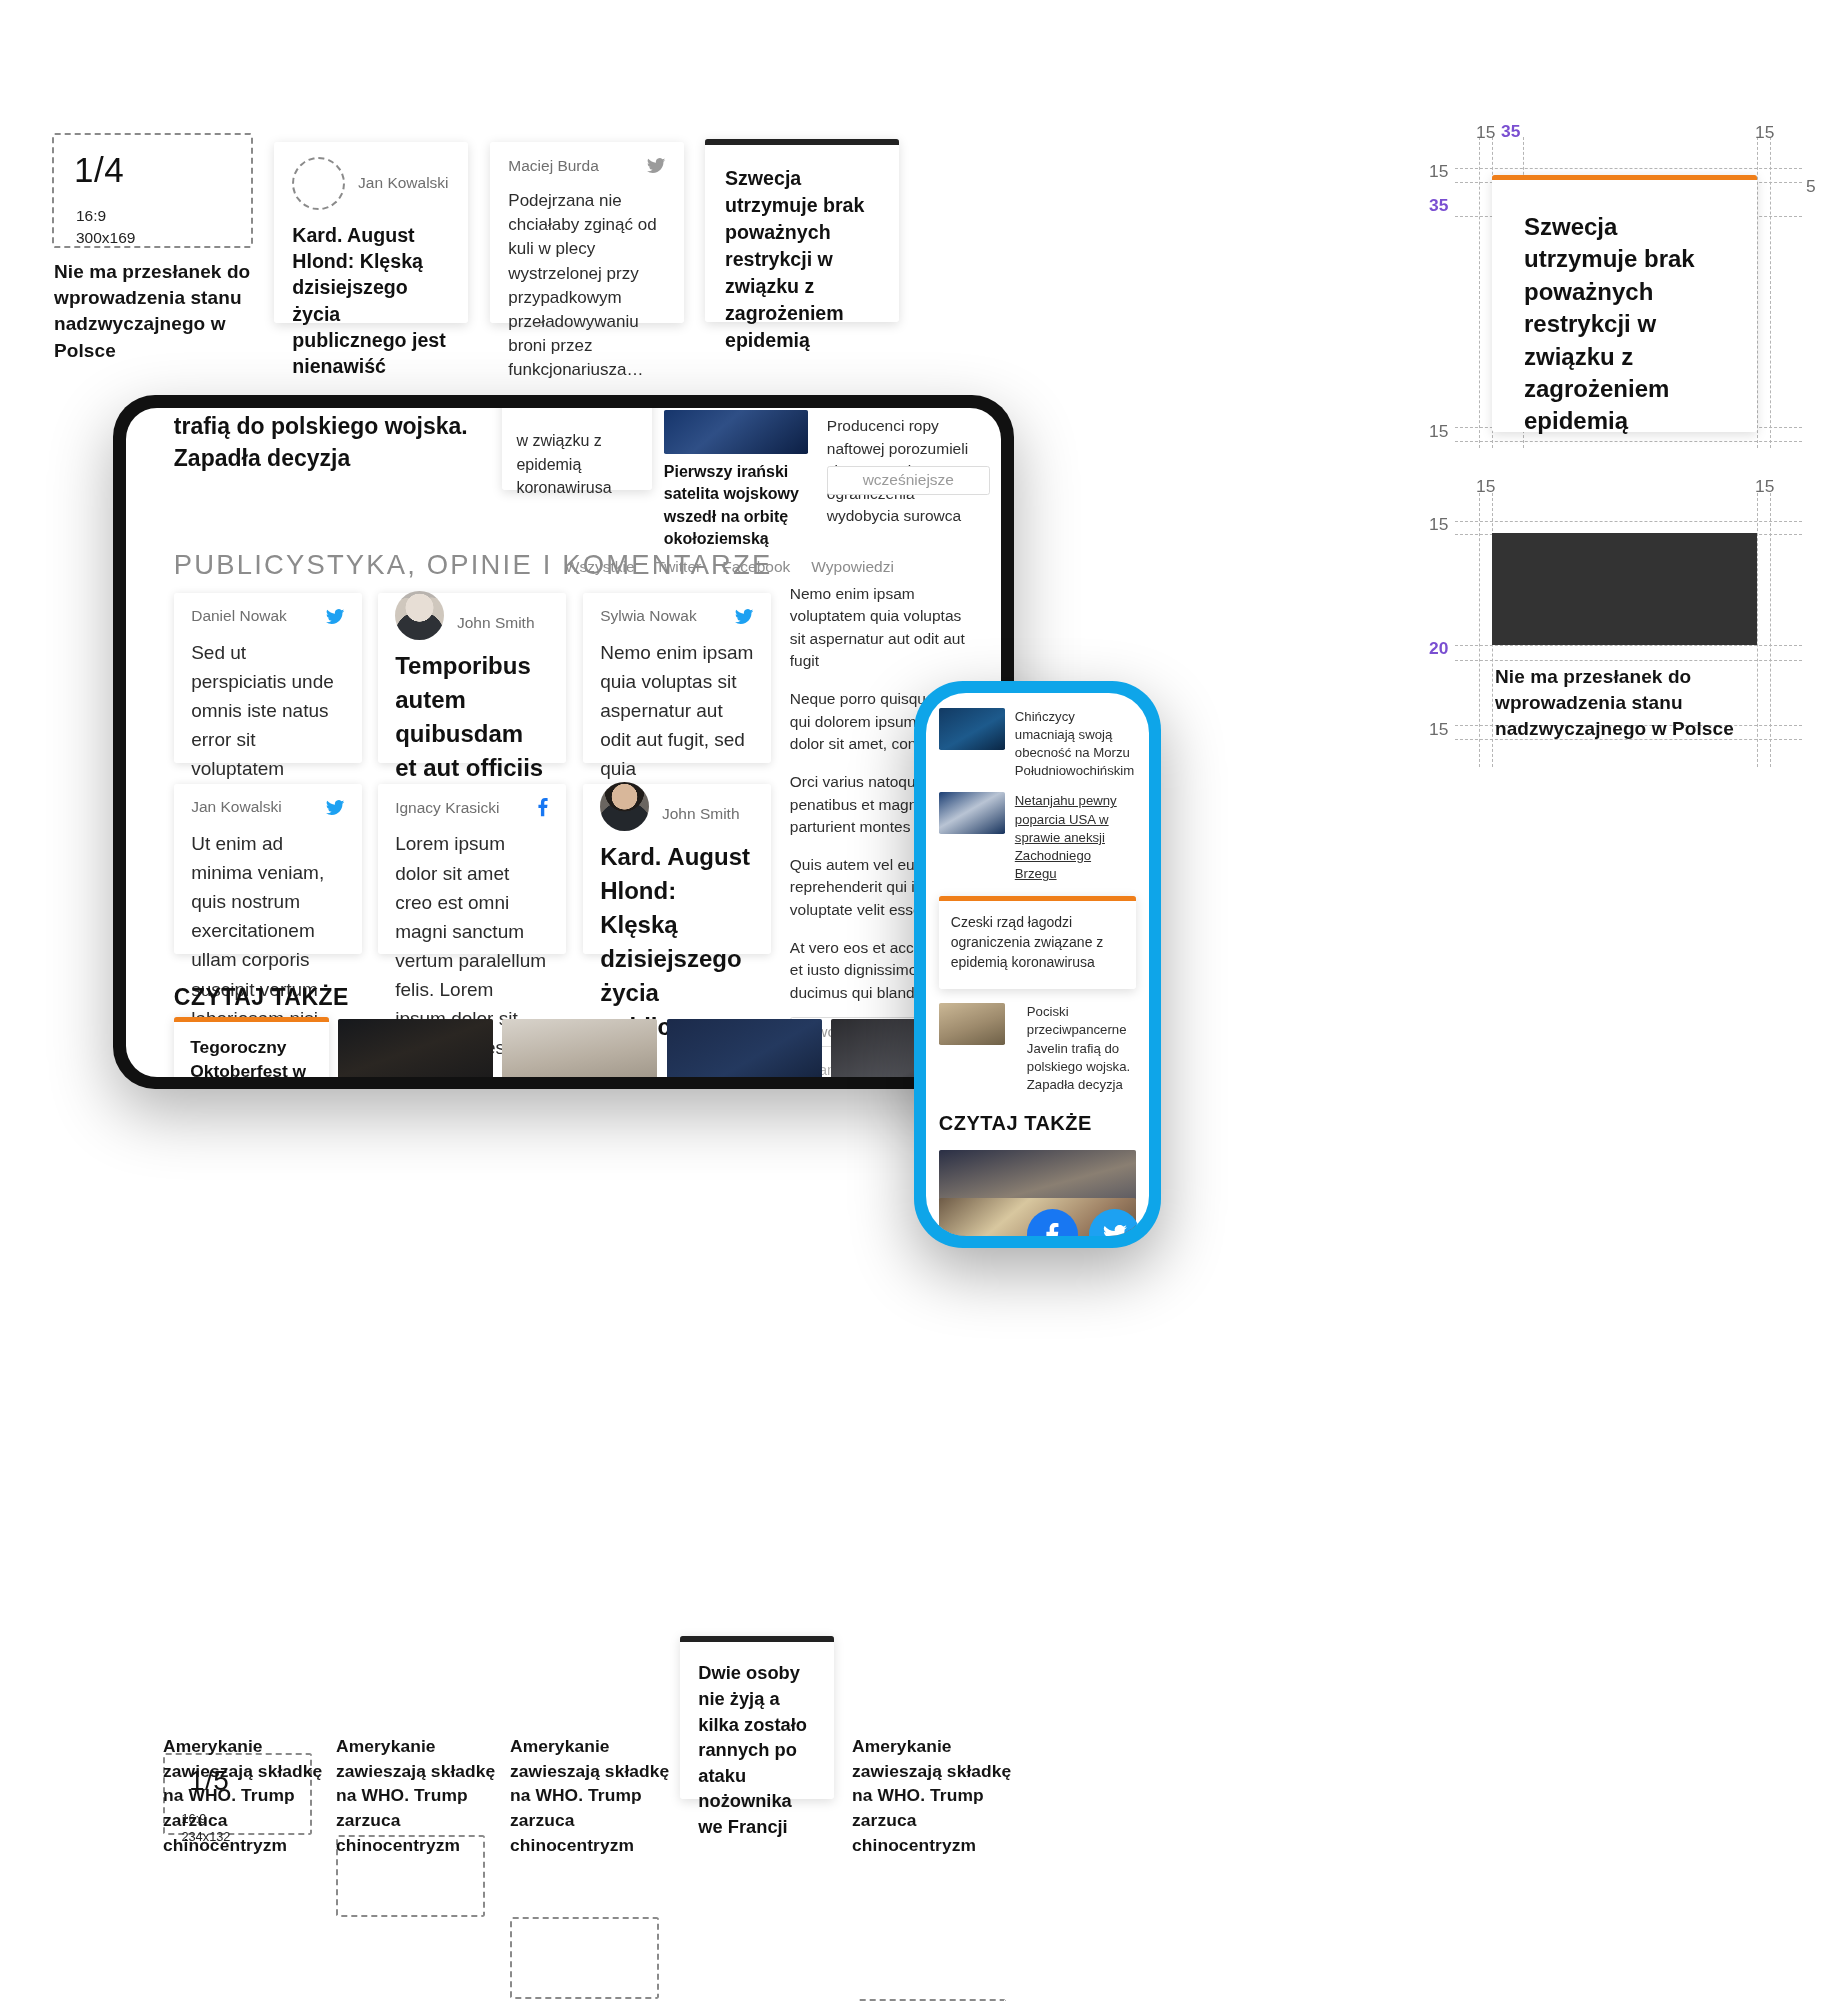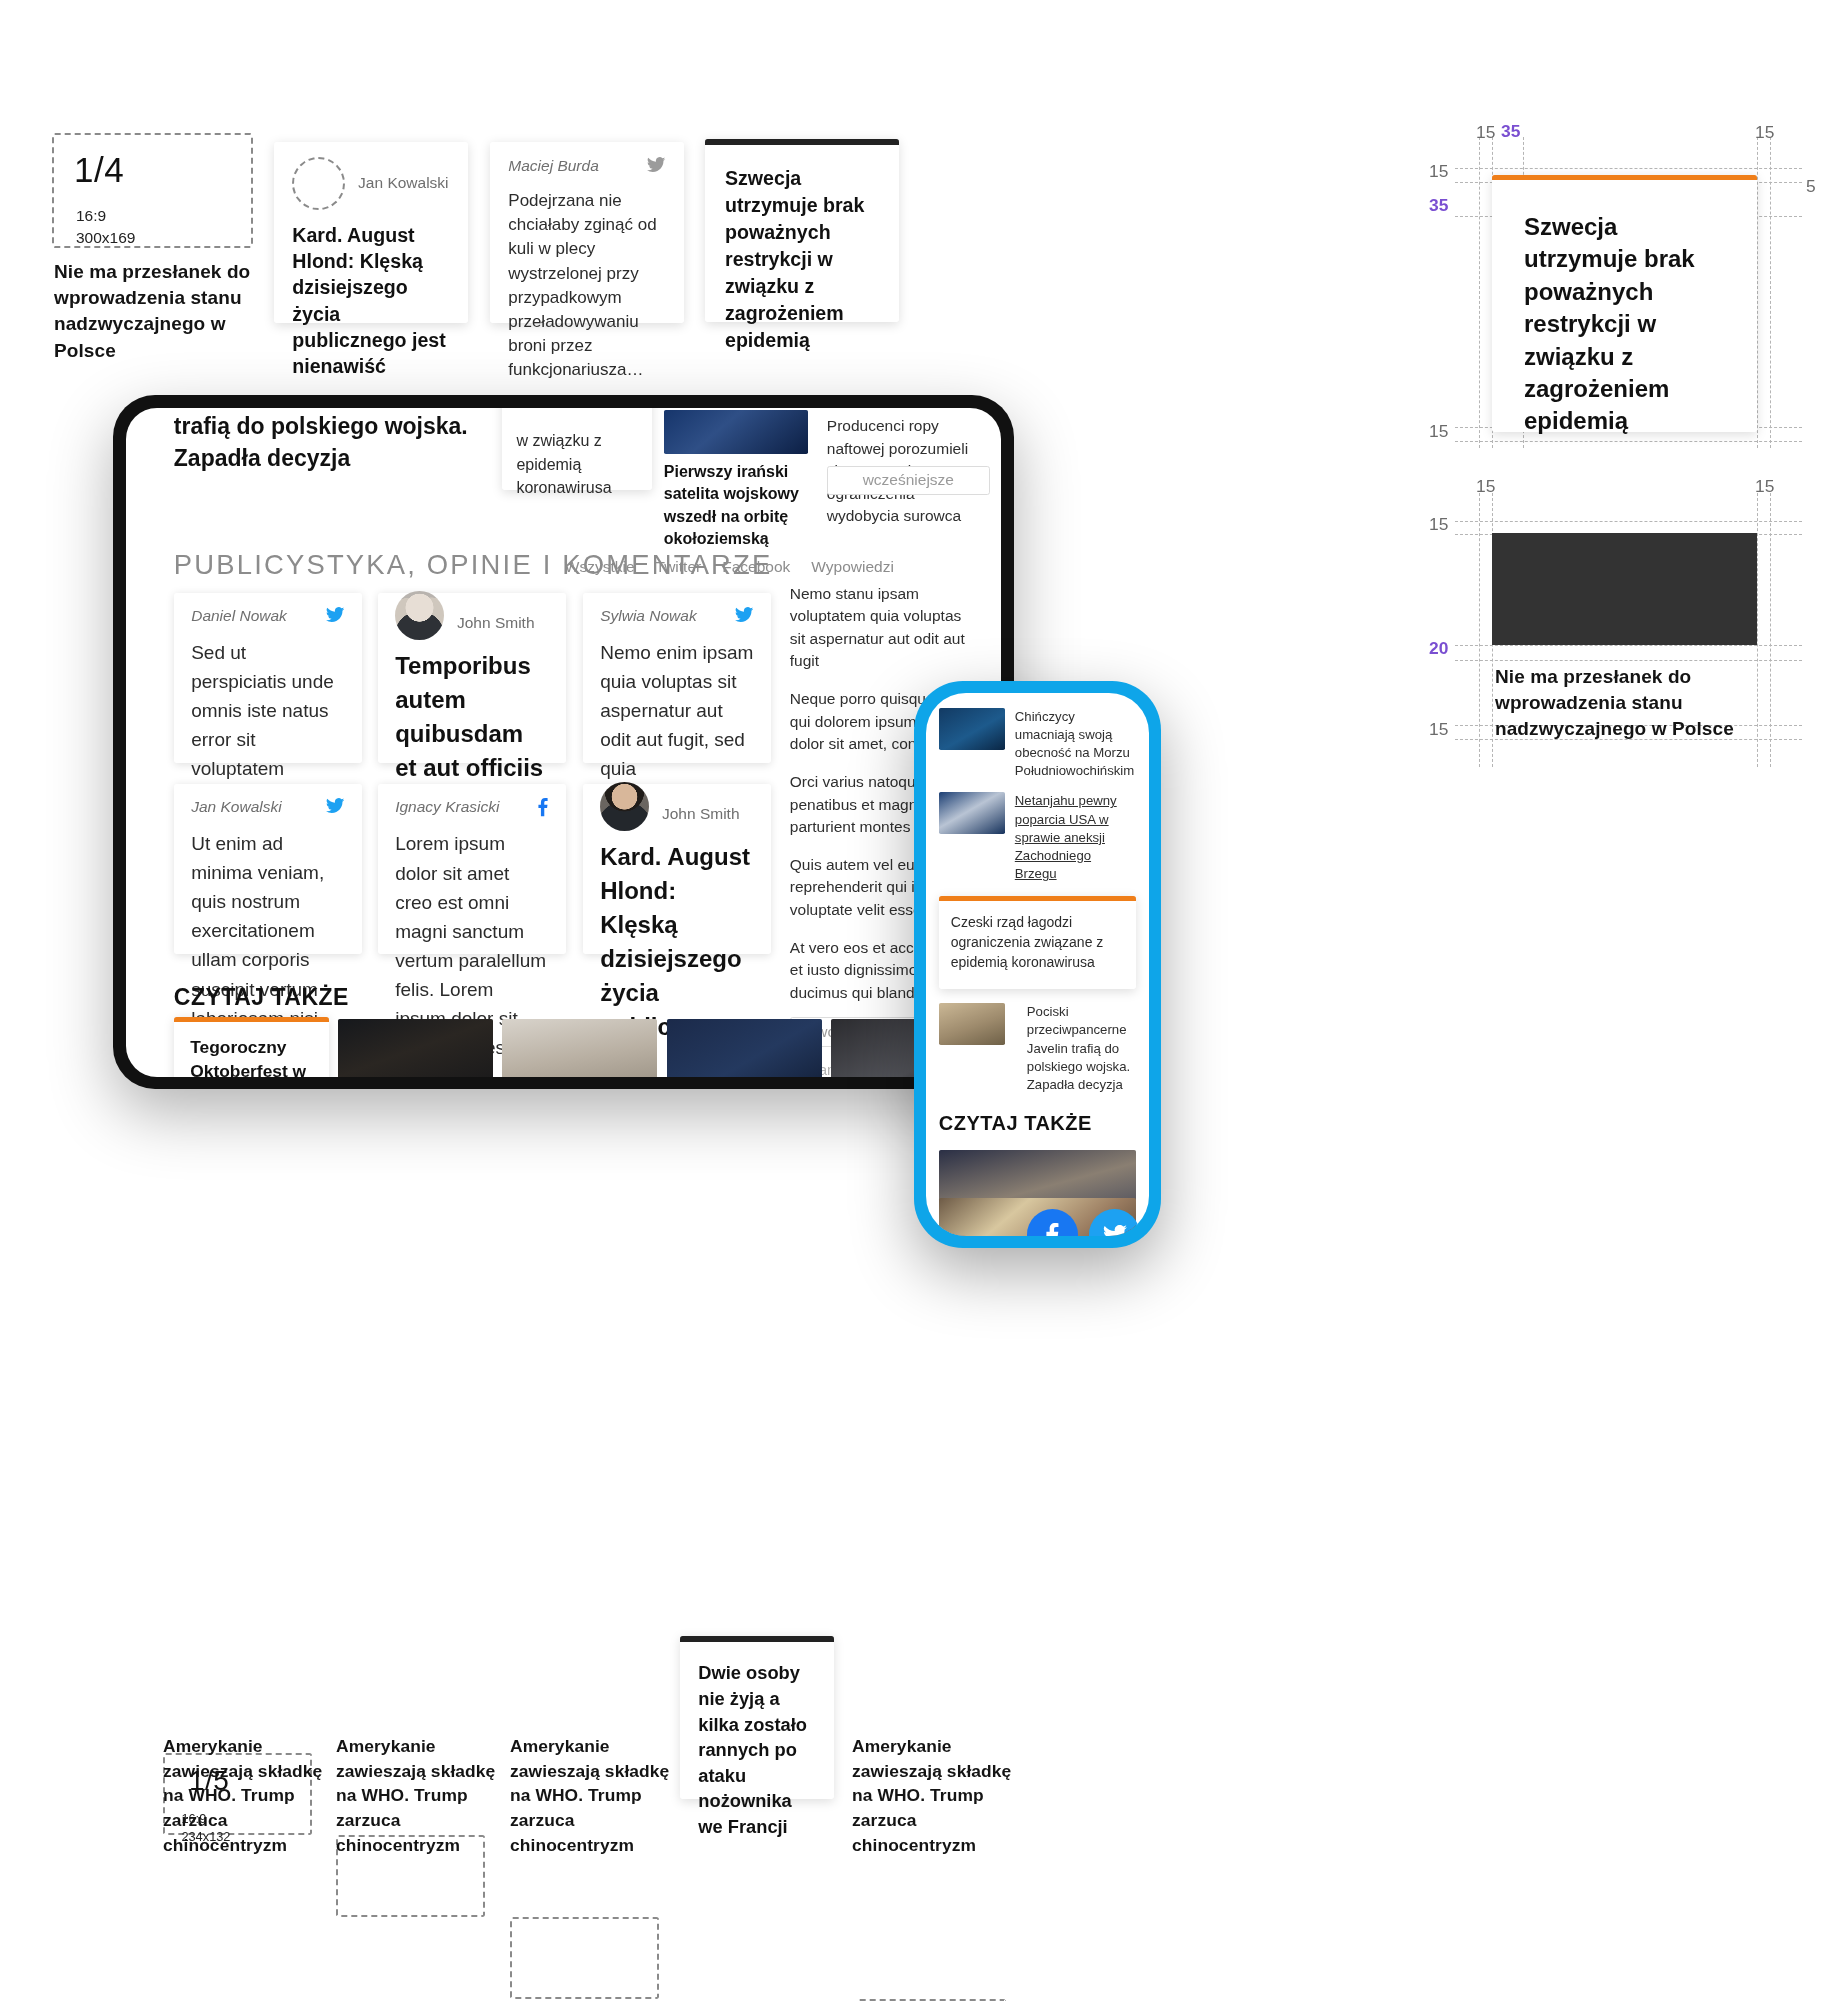--- a/index.html
+++ b/index.html
@@ -86,21 +86,21 @@
   .phone-screen{ background:#fff; border-radius:40px; overflow:hidden; position:relative; }
 
   
   .section-title{
     font-size:27.4px; color:#8c8c8c; letter-spacing:2.2px; font-weight:400;
   }
   .filter{ font-size:15.5px; color:#8c8c8c; }
   .opinion-card{
     background:#fff; box-shadow:0 1.8px 8.2px rgba(0,0,0,.12); border-radius:2.7px;
   }
-  .op-head{ display:flex; justify-content:space-between;font-style:italic; }
+  .op-head{ display:flex; align-items:center; justify-content:space-between; }
   .op-quote{ font-size:19px; line-height:1.53; color:#2b2b2b; }
   .op-quote.big{ font-size:24px; font-weight:bold; line-height:1.42; color:#111; }
   .side-item{ font-size:15.5px; line-height:1.45; color:#2f2f2f; }
   .btn-ghost{
     border:0.9px solid #dcdcdc; background:#fff; color:#9a9a9a;
     font-size:15.5px; display:flex; align-items:center; justify-content:center;
     border-radius:2.7px;
   }
   .reklama{ font-size:14.6px; color:#b2b2b2; }
   .czytaj{ font-size:23px; font-weight:bold; letter-spacing:0.5px; color:#111; }
@@ -282,21 +282,21 @@
 
     <div class="abs opinion-card" style="left:457px; top:376px; width:188px; height:170px; padding:12.8px 17.4px;">
       <div class="author-row">
         <div class="avatar-img dark" style="margin-top:-14.6px;"></div>
         <span class="author-name">John Smith</span>
       </div>
       <div class="op-quote big" style="margin-top:9.1px;">Kard. August Hlond: Klęską dzisiejszego życia publicznego jest nienawiść</div>
     </div>
 
     <div class="abs" style="left:664px; top:175px; width:190px;">
-      <div class="side-item" style="margin-bottom:15.5px;">Nemo stanu ipsam voluptatem quia voluptas sit aspernatur aut odit aut fugit</div>
+      <div class="side-item" style="margin-bottom:15.5px;">Nemo enim ipsam voluptatem quia voluptas sit aspernatur aut odit aut fugit</div>
       <div class="side-item" style="margin-bottom:15.5px;">Neque porro quisquam est, qui dolorem ipsum quia dolor sit amet, consectetur</div>
       <div class="side-item" style="margin-bottom:15.5px;">Orci varius natoque penatibus et magnis dis parturient montes</div>
       <div class="side-item" style="margin-bottom:15.5px;">Quis autem vel eum iure reprehenderit qui in ea voluptate velit esse</div>
       <div class="side-item" style="margin-bottom:12.8px;">At vero eos et accusamus et iusto dignissimos ducimus qui blanditi</div>
       <div class="btn-ghost" style="width:190px; height:30px;">wcześniejsze opinie</div>
       <div class="reklama" style="margin-top:14.6px;">Reklama</div>
 
     </div>
 
     <div class="abs czytaj" style="left:48px; top:576px;">CZYTAJ TAKŻE</div>

